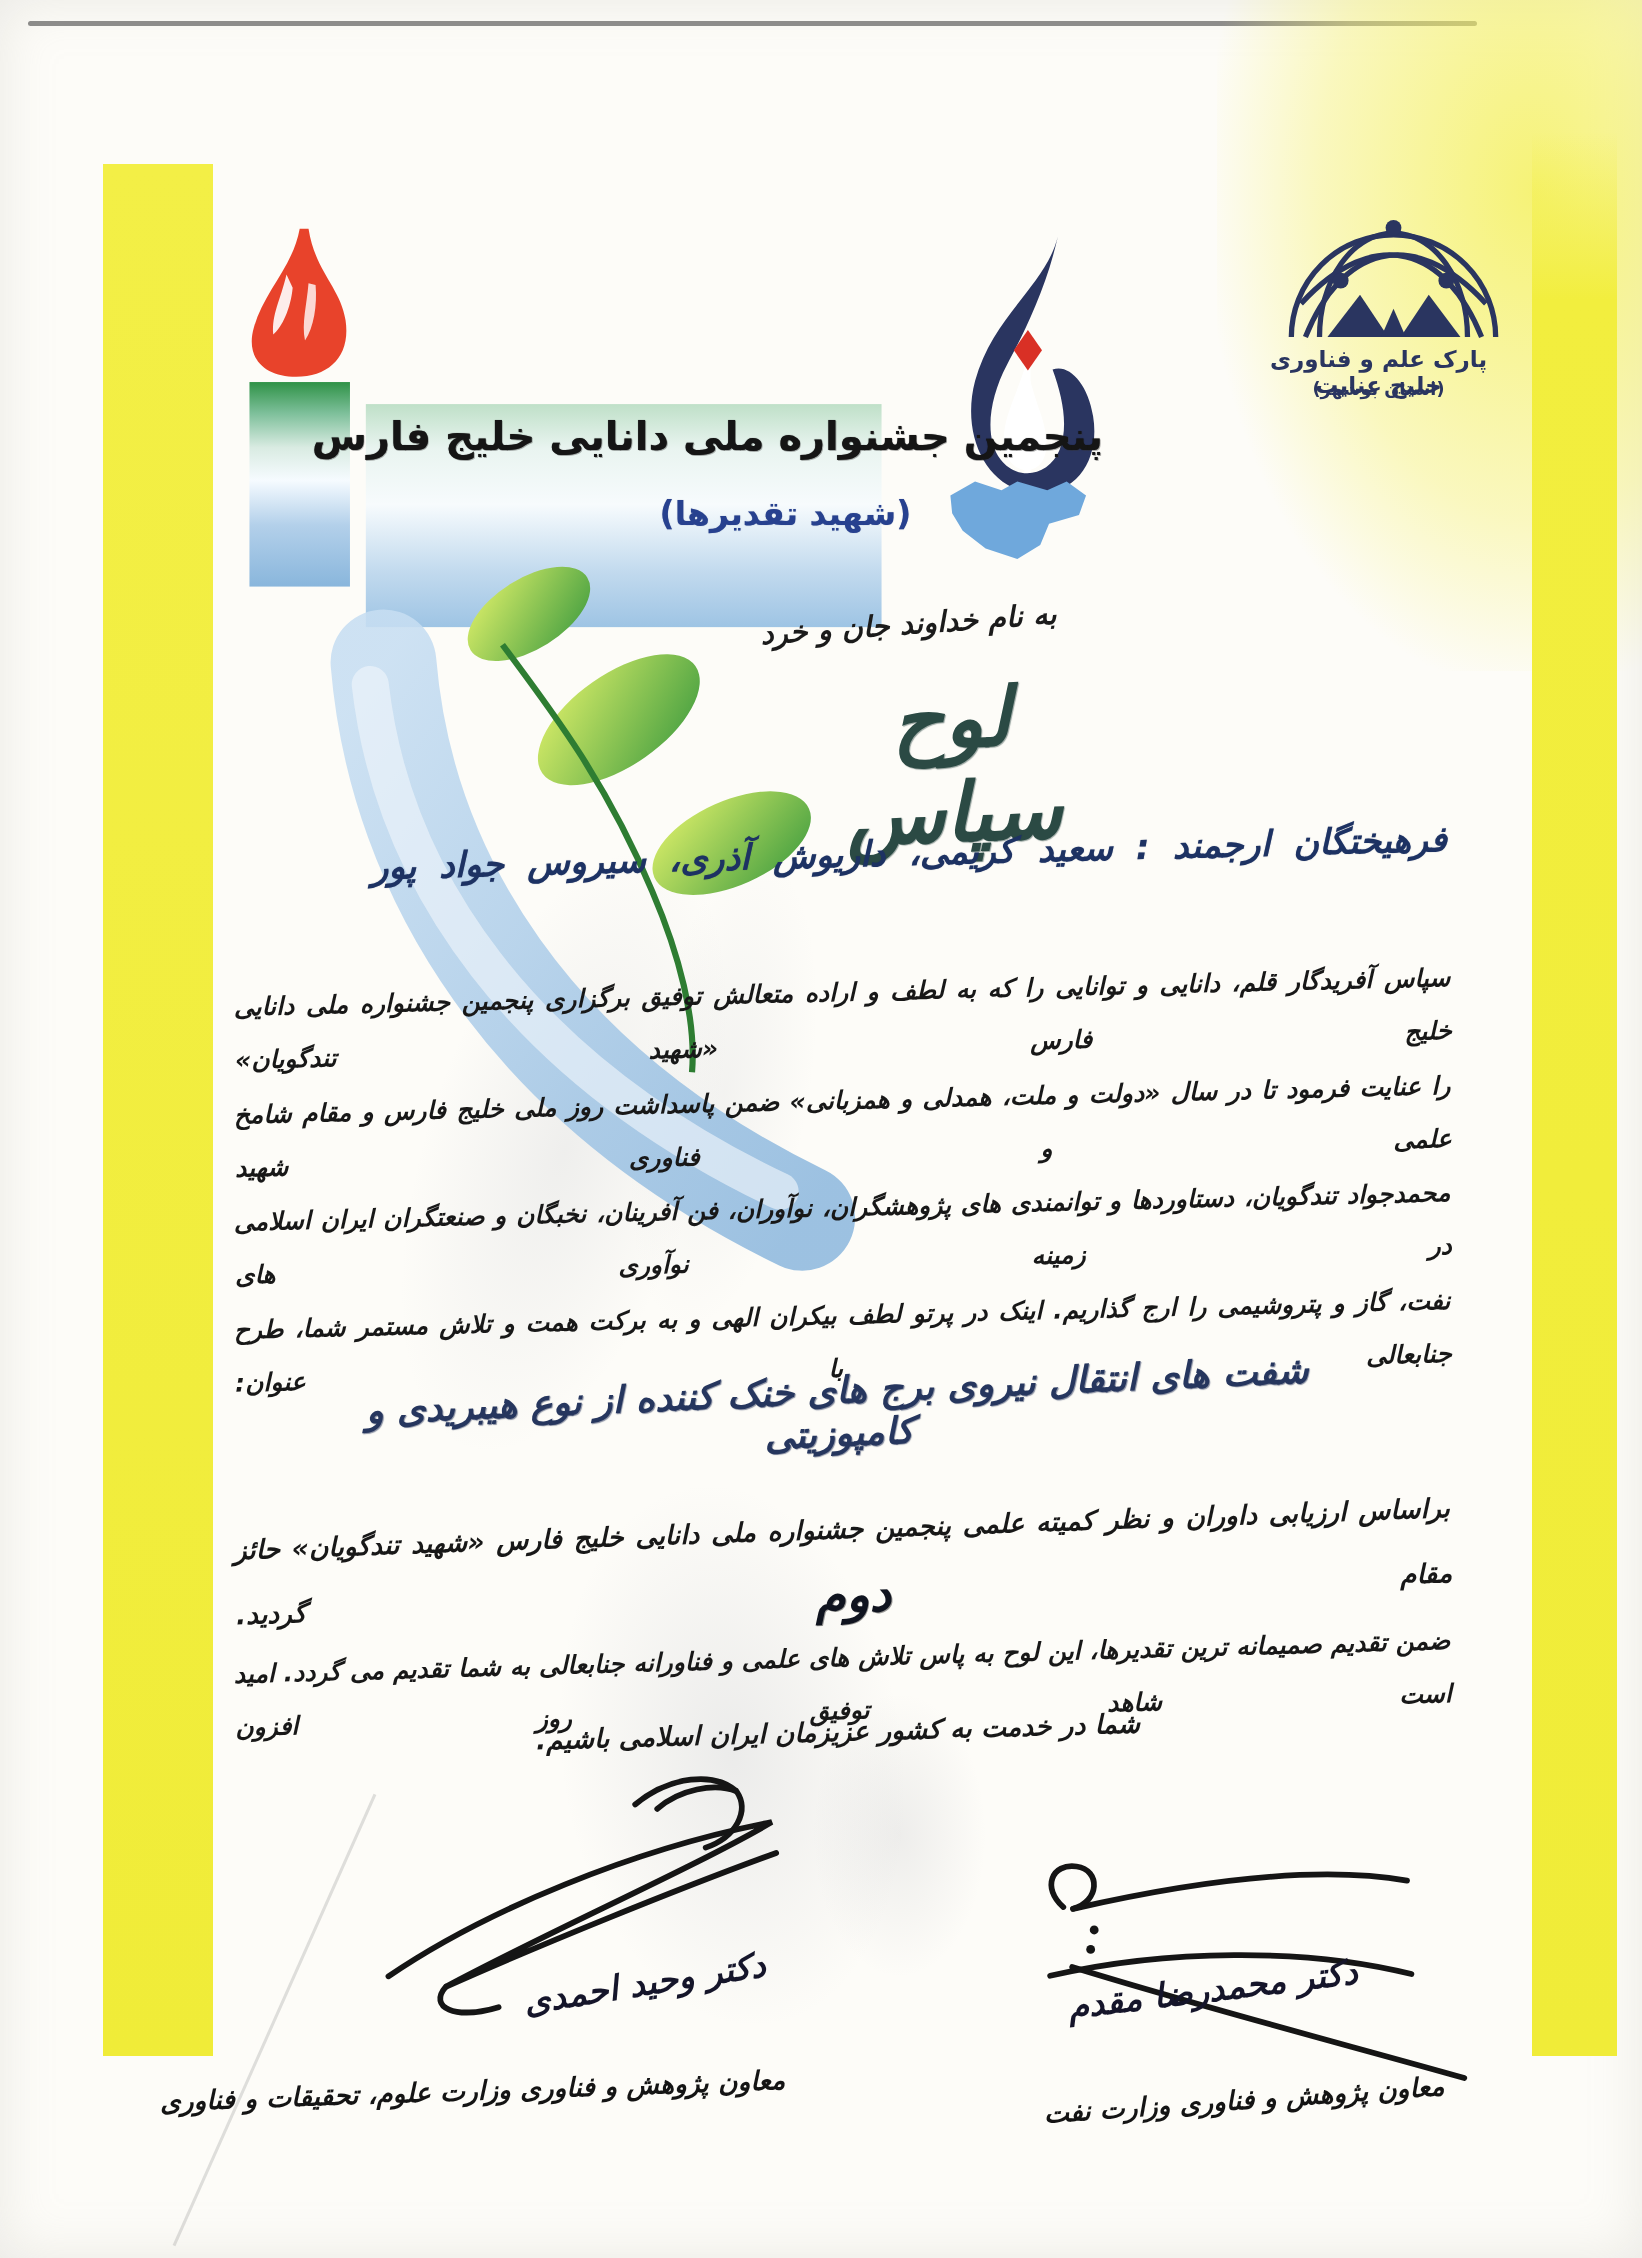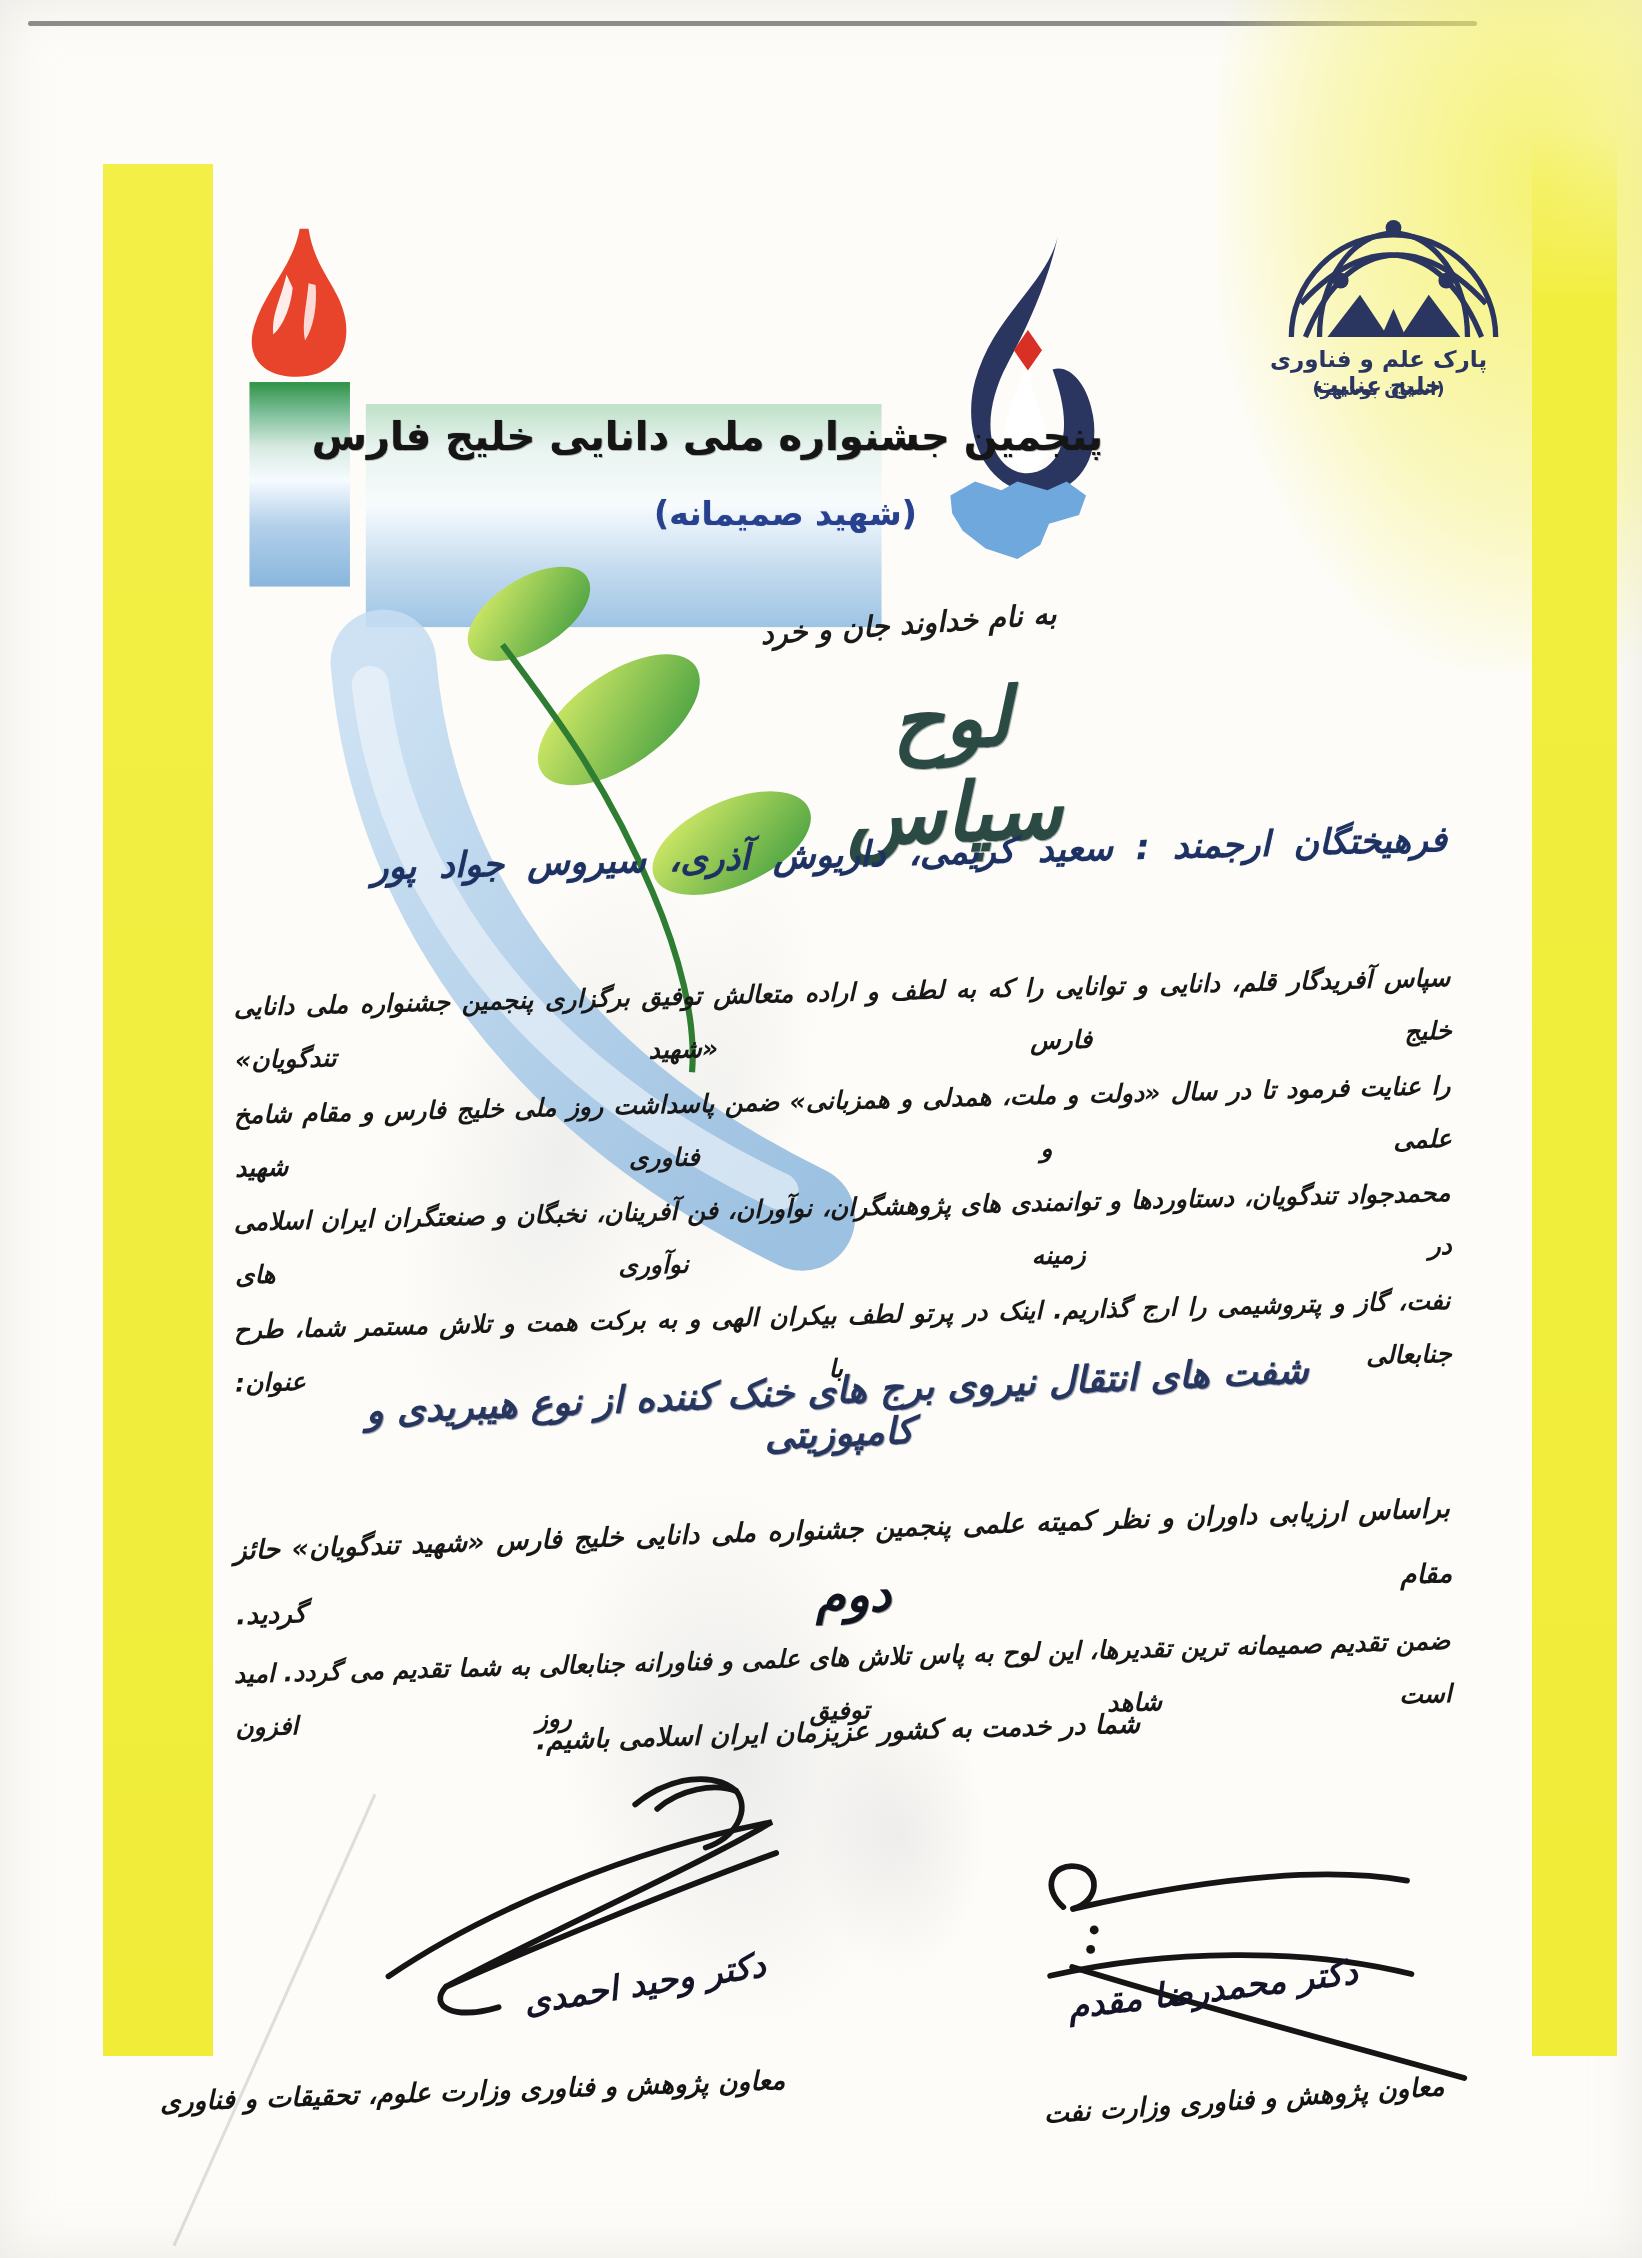--- a/index.html
+++ b/index.html
@@ -140,21 +140,21 @@
       <circle cx="190" cy="96" r="9"></circle>
       <path d="M55,160 L92,112 L124,160 Z"></path>
       <path d="M138,160 L170,112 L206,160 Z"></path>
       <path d="M116,160 L130,128 L144,160 Z"></path>
     </g>
   </svg>
   <div class="abs fa park-text1" style="left:1246px;top:346px;width:265px;">پارک علم و فناوری خلیج عنایت</div>
   <div class="abs fa park-text2" style="left:1246px;top:379px;width:265px;">(استان بوشهر)</div>
 
   <div class="abs fa title" style="left:291px;top:413px;width:812px;">پنجمین جشنواره ملی دانایی خلیج فارس</div>
-  <div class="abs fa subtitle" style="left:600px;top:494px;width:371px;">(شهید صمیمانه)</div>
+  <div class="abs fa subtitle" style="left:600px;top:494px;width:371px;">(شهید تقدیرها)</div>
   <div class="abs fa bismillah" style="left:741px;top:607px;width:335px;">به نام خداوند جان و خرد</div>
   <div class="abs fa doc-title" style="left:776px;top:672px;width:353px;">لوح سپاس</div>
 
   <div class="abs fa recipients" style="left:371px;top:819px;width:1076px;">
     <span>فرهیختگان ارجمند :</span>
     <span>سعید کریمی، داریوش آذری، سیروس جواد پور</span>
   </div>
 
   <div class="abs fa bodyline" style="left:234px;top:951px;width:1217px;">سپاس آفریدگار قلم، دانایی و توانایی را که به لطف و اراده متعالش توفیق برگزاری پنجمین جشنواره ملی دانایی خلیج فارس «شهید تندگویان»</div>
   <div class="abs fa bodyline" style="left:234px;top:1059px;width:1217px;">را عنایت فرمود تا در سال «دولت و ملت، همدلی و همزبانی» ضمن پاسداشت روز ملی خلیج فارس و مقام شامخ علمی و فناوری شهید</div>

